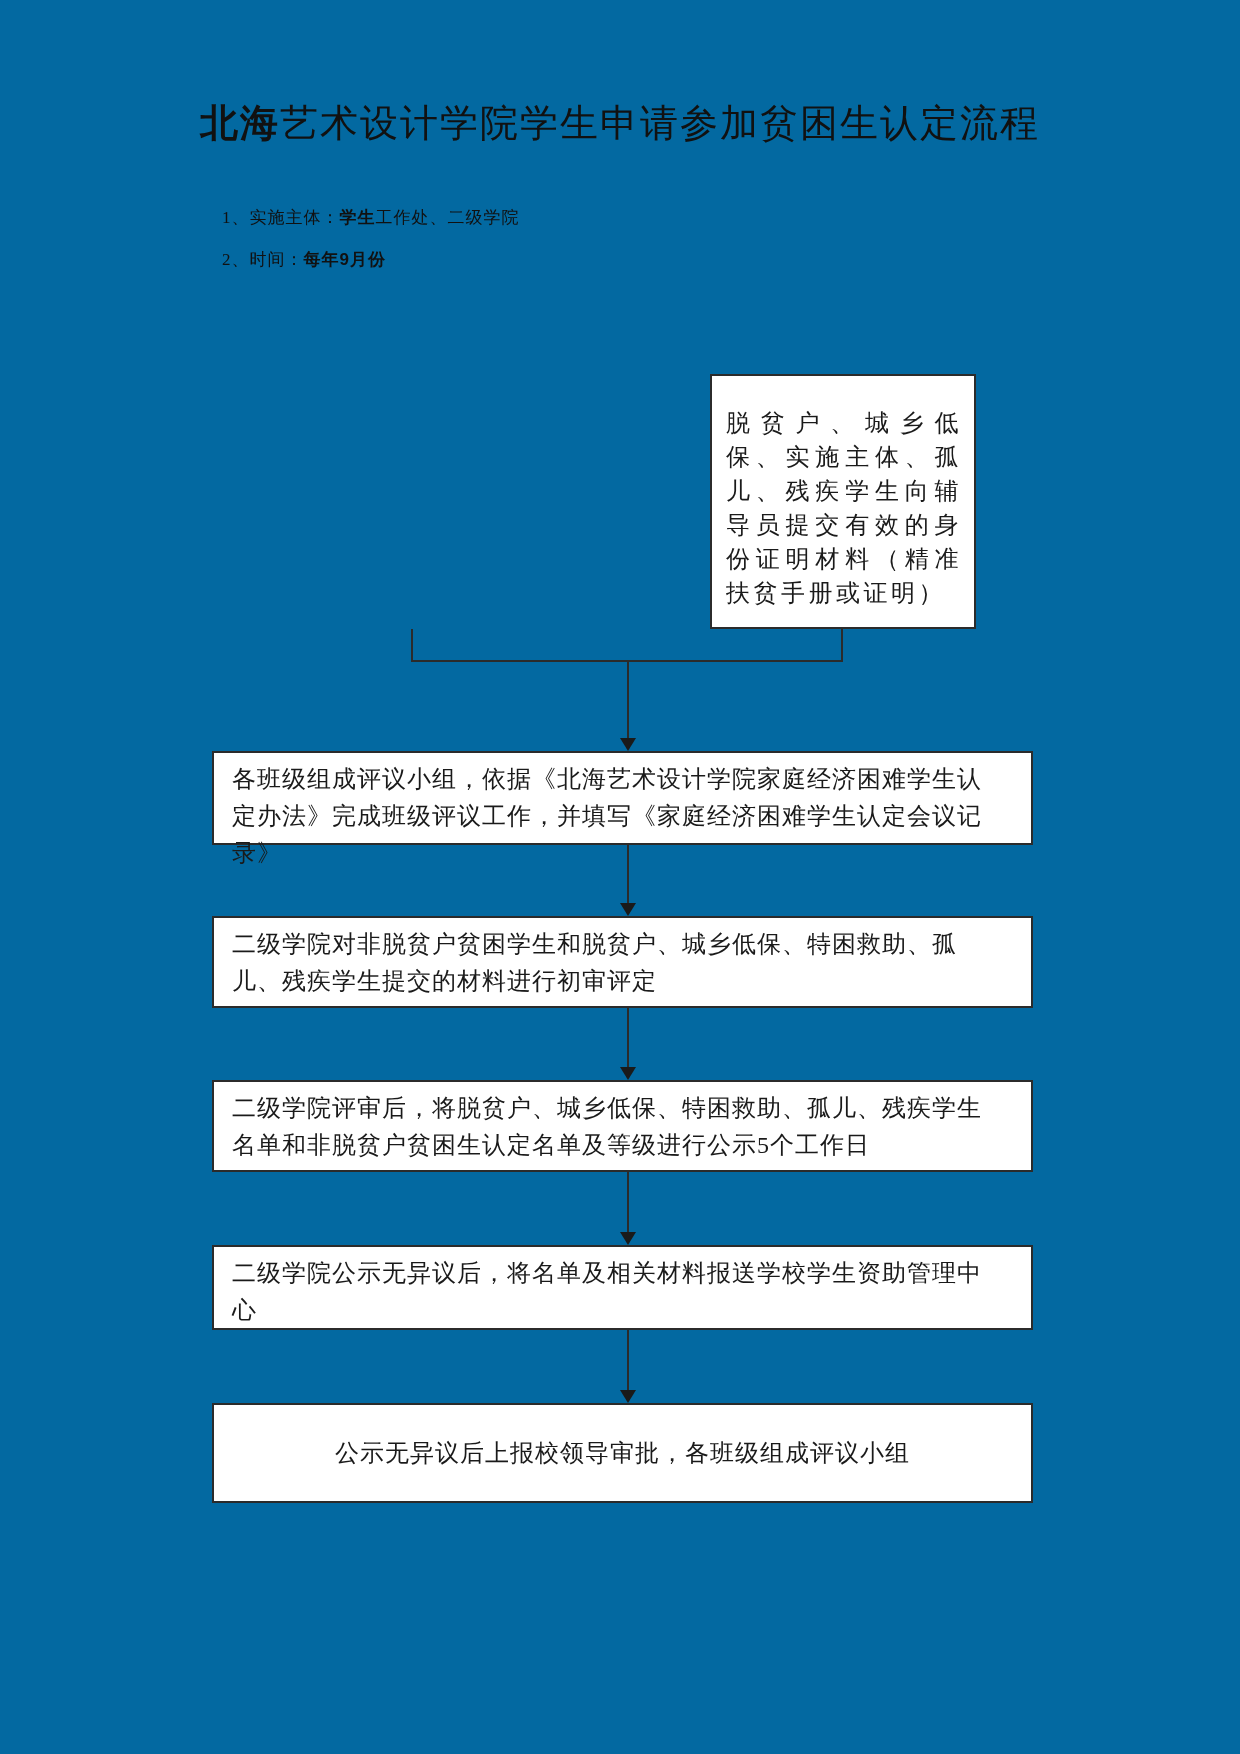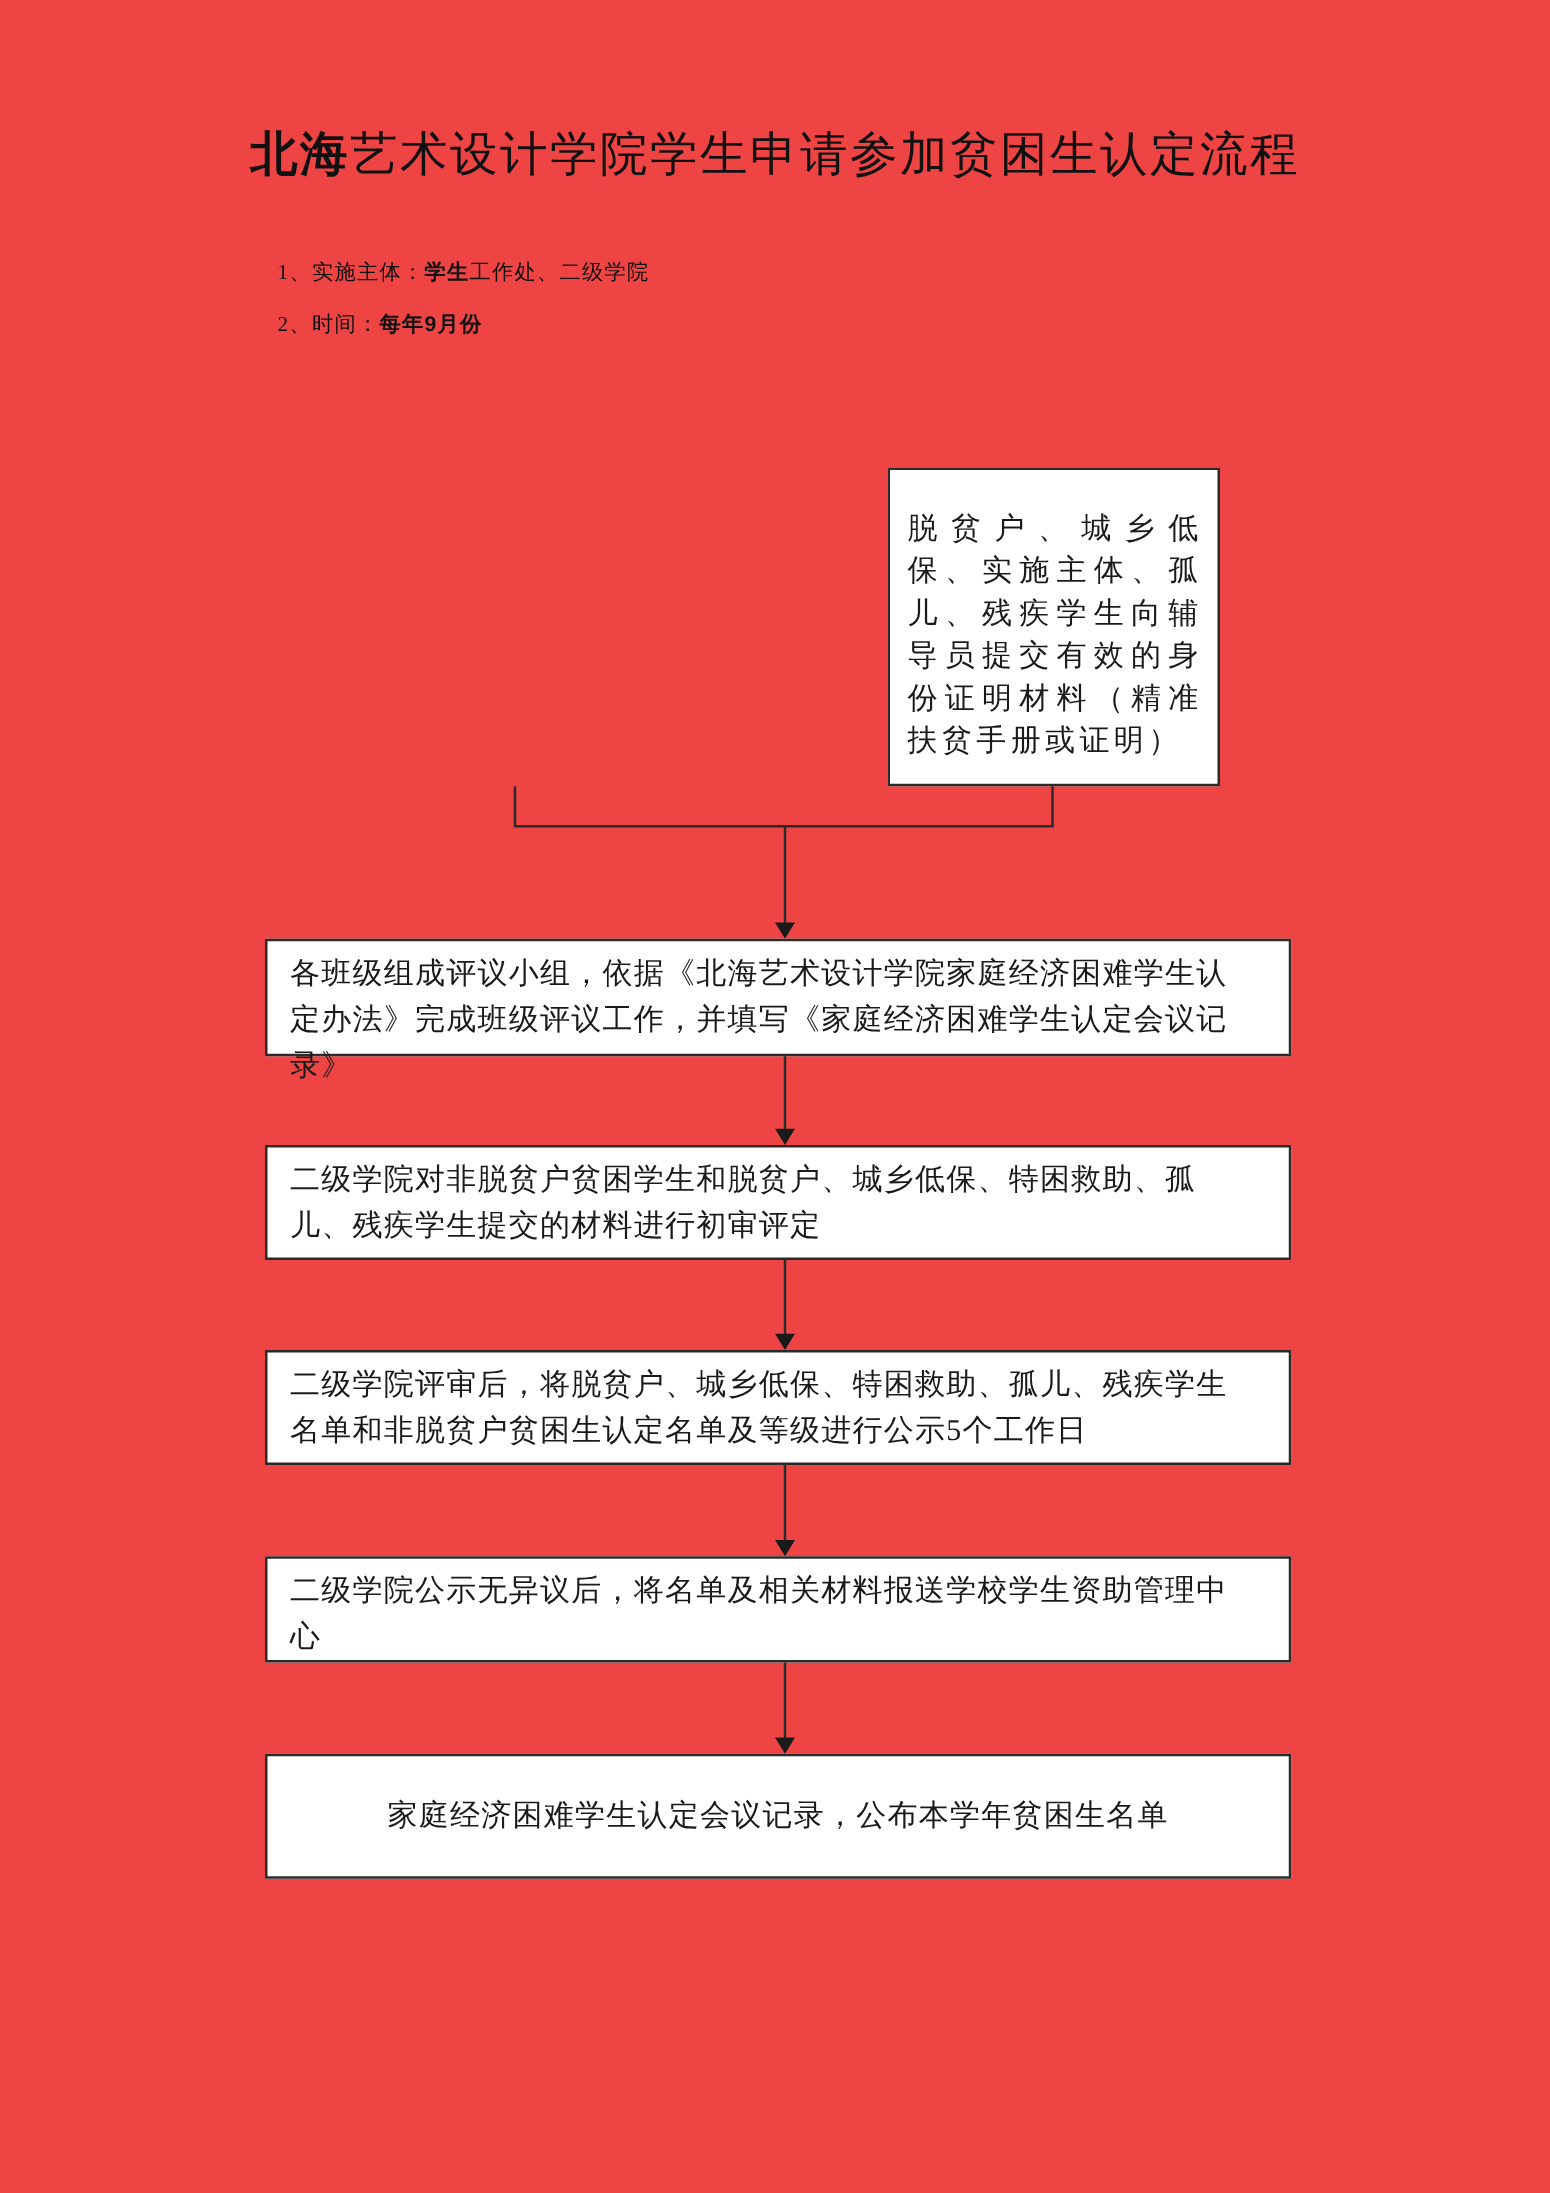--- a/index.html
+++ b/index.html
@@ -2,21 +2,21 @@
 <html><head>
 <meta charset="utf-8">
 <style>
   * { margin: 0; padding: 0; box-sizing: border-box; }
   html, body { background: #ffffff; }
   .page {
     position: relative;
     width: 1240px;
     height: 1754px;
     margin: 0 auto;
-    background: #ef4444;
+    background: #0369a1;
     overflow: hidden;
     font-family: "Liberation Serif", "DejaVu Serif", serif;
     color: #1a1a1a;
   }
 
   
   .title {
     position: absolute;
     top: 98px;
     left: 0;
@@ -153,16 +153,16 @@
   <div class="arrowhead a4-head"></div>
 
   <div class="fbox wide box-submit">
       <span>二级学院公示无异议后，将名单及相关材料报送学校学生资助管理中心</span>
     </div>
 
   <div class="vline a5-line"></div>
   <div class="arrowhead a5-head"></div>
 
   <div class="fbox wide box-final">
-      <span>家庭经济困难学生认定会议记录，公布本学年贫困生名单</span>
+      <span>公示无异议后上报校领导审批，各班级组成评议小组</span>
     </div>
 
 </div>
 
 </body></html>

